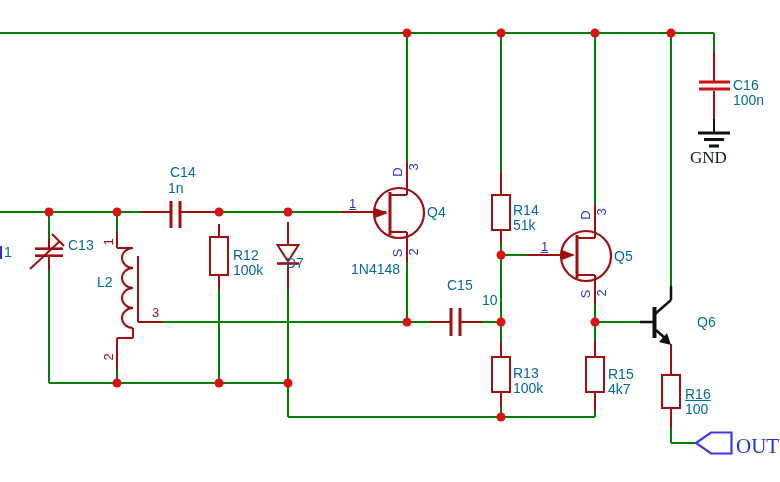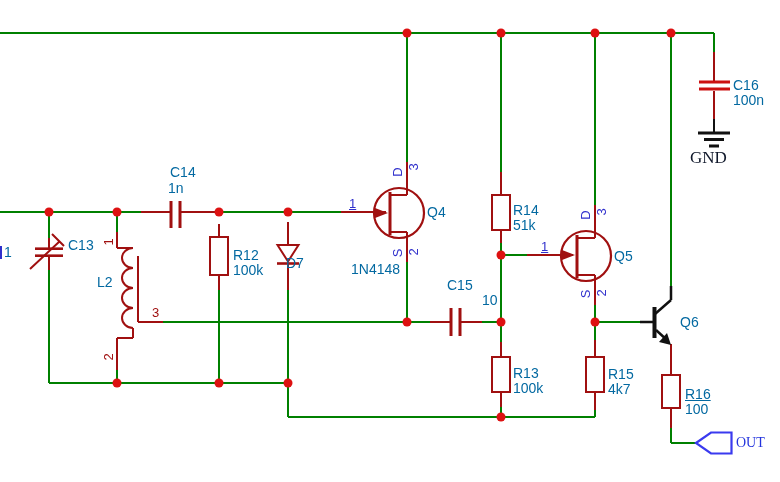--- a/index.html
+++ b/index.html
@@ -6,21 +6,21 @@
   .stage{position:relative;width:780px;height:482px;background:#ffffff;overflow:hidden;
          font-family:"Liberation Sans",sans-serif;}
   .stage svg{position:absolute;left:0;top:0;}
   .lbl{position:absolute;font-family:"Liberation Sans",sans-serif;font-size:14px;
        color:#0369a1;line-height:1;white-space:nowrap;}
   .pinred{font-size:13px;color:#a01010;}
   .pinblue{font-size:13px;color:#3030cc;}
   .rot{transform:translate(-50%,-50%) rotate(-90deg);}
   .und{text-decoration:underline;}
   .serif{font-family:"Liberation Serif",serif;color:#0f172a;font-size:17px;}
-  .outtxt{font-family:"Liberation Serif",serif;color:#2233dd;font-size:14px;}
+  .outtxt{font-family:"Liberation Serif",serif;color:#2233dd;font-size:21px;}
   .cutbar{position:absolute;left:0;top:246px;width:2px;height:13px;background:#3030cc;}
 </style>
 </head>
 <body>
 
 <div class="stage">
 
   <svg width="780" height="482" viewBox="0 0 780 482">
 
     <g stroke="#008000" stroke-width="2" fill="none">
@@ -157,21 +157,21 @@
   <span class="lbl pinblue und" style="left:541px;top:240px;">1</span>
   <span class="lbl pinblue rot" style="left:585px;top:215px;">D</span>
   <span class="lbl pinblue rot" style="left:601px;top:212px;">3</span>
   <span class="lbl pinblue rot" style="left:585px;top:294px;">S</span>
   <span class="lbl pinblue rot" style="left:601px;top:293px;">2</span>
   <span class="lbl" style="left:614px;top:249px;">Q5</span>
 
   <span class="lbl" style="left:608px;top:367px;">R15</span>
   <span class="lbl" style="left:608px;top:382px;">4k7</span>
 
-  <span class="lbl" style="left:680px;top:315px;">Q6</span>
+  <span class="lbl" style="left:697px;top:315px;">Q6</span>
 
   <span class="lbl" style="left:685px;top:387px;text-decoration:underline;">R16</span>
   <span class="lbl" style="left:685px;top:402px;">100</span>
 
   <span class="lbl" style="left:733px;top:78px;">C16</span>
   <span class="lbl" style="left:733px;top:93px;">100n</span>
 
   <span class="lbl serif" style="left:690px;top:149px;">GND</span>
   <span class="lbl outtxt" style="left:736px;top:436px;">OUT</span>
 

